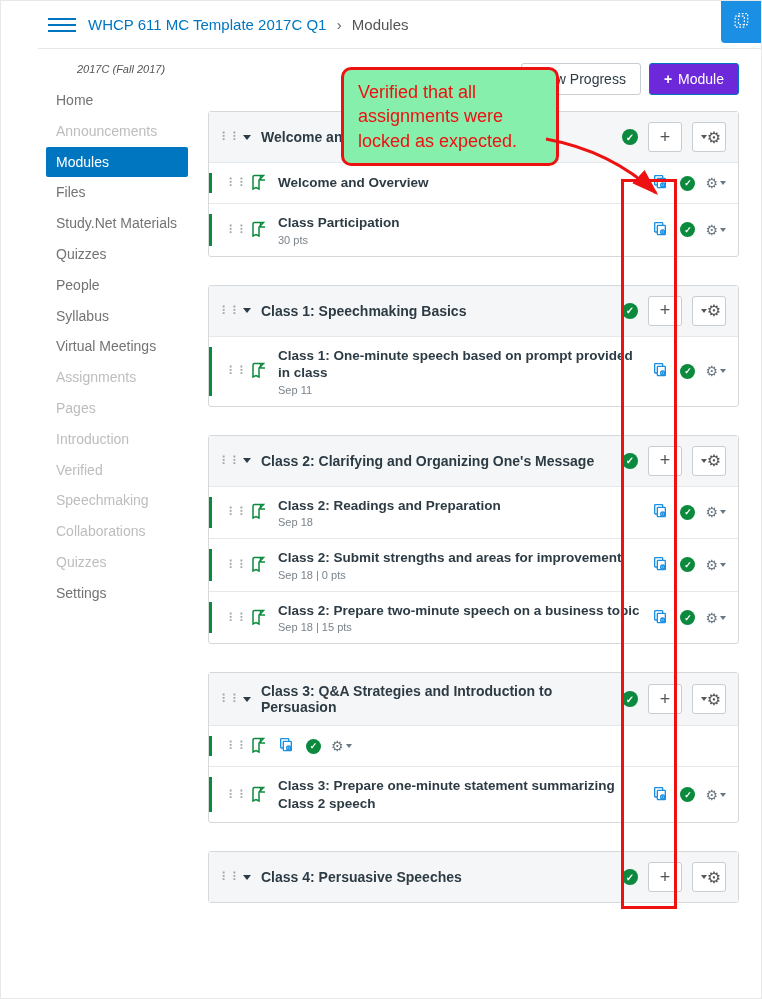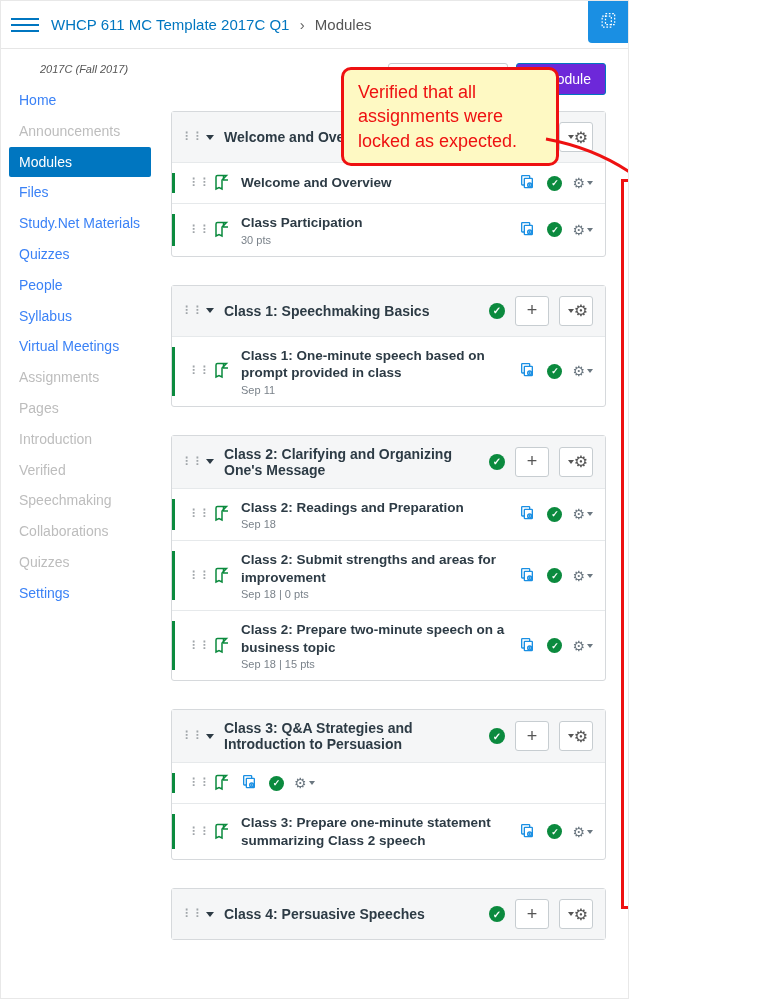--- a/index.html
+++ b/index.html
@@ -1,36 +1,36 @@
 <!DOCTYPE html>
 <html><head>
 <meta charset="utf-8">
 <style>
   * { box-sizing: border-box; }
   html, body { margin:0; padding:0; font-family: "Helvetica Neue", Arial, sans-serif; color:#2d3b45; background:#fff; }
-  .app { width:629px; height:999px; position:relative; overflow:hidden; border:1px solid #e8e8e8; }
+  .app { width:762px; height:999px; position:relative; overflow:hidden; border:1px solid #e8e8e8;padding-left:37px; }
 
   
   .topbar { height:48px; display:flex; align-items:center; padding:0 10px; border-bottom:1px solid #e6e6e6; }
   .hamburger { width:28px; height:28px; display:flex; flex-direction:column; justify-content:center; gap:4px; cursor:pointer; }
   .hamburger span { height:2px; background:#0076c0; }
   .crumb { margin-left:12px; font-size:15px; }
   .crumb a { color:#0076c0; text-decoration:none; }
   .crumb .sep { margin:0 6px; color:#666; }
   .crumb .cur { color:#555; }
 
   
   .right-tab { position:absolute; top:0; right:0; width:40px; height:42px; background:#1a8fe3; border-bottom-left-radius:4px; display:flex; align-items:center; justify-content:center; cursor:pointer; }
   .right-tab svg { fill:none; stroke:#fff; stroke-width:1.5; }
 
   
   .body { display:flex; height:calc(100% - 48px); }
   .sidebar { width:150px; padding:14px 0 0 8px; flex:none; }
   .term { font-size:11px; font-style:italic; color:#555; margin-bottom:10px; padding-left:2px;margin-left:29px;}
-  .nav a { display:block; padding:7px 10px; font-size:14px; text-decoration:none; color:#3b82f6; line-height:1.2; cursor:pointer; }
+  .nav a { display:block; padding:7px 10px; font-size:14px; text-decoration:none; color:#737373; line-height:1.2; cursor:pointer; }
   .nav a.disabled { color:#bdbdbd; }
   .nav a.active { background:#0076c0; color:#fff; border-radius:2px; }
 
   .main { flex:1; background:#fff; padding:14px 22px 0 20px; overflow:hidden; }
 
   .topactions { display:flex; justify-content:flex-end; gap:8px; margin-bottom:16px; }
   .btn { border:1px solid #c7cdd1; background:#fff; color:#2d3b45; font-size:14px; padding:7px 14px; border-radius:3px; cursor:pointer; font-family:inherit; }
   .btn.primary { background:#6d28d9; border-color:#0076c0; color:#fff; }
   .btn.primary::before { content:"+"; margin-right:6px; font-weight:bold; }
 
@@ -58,21 +58,21 @@
   .item .ititle { font-weight:bold; font-size:13.5px; color:#2d3b45; line-height:1.3;}
   .item .meta { font-size:11px; color:#7a828a; margin-top:2px; }
   .item .yank { color:#1a8fe3; width:18px; cursor:pointer;}
   .item .pub { width:15px;height:15px;border-radius:50%;background:#0b8a3e;display:flex;align-items:center;justify-content:center; }
   .item .pub::after{content:"✓"; color:#fff; font-size:9px; font-weight:bold;}
   .item .mgear { color:#6b7780; cursor:pointer; font-size:14px; display:flex; align-items:center; gap:2px;}
   .item .mgear::before{content:"⚙";}
   .item .mgear .dd{ width:0;height:0;border-left:3px solid transparent;border-right:3px solid transparent;border-top:4px solid #6b7780;}
 
   
-  .annot-box { position:absolute; left:340px; top:66px; width:218px; background:#fef9c3; border:3px solid #e11; border-radius:10px; padding:10px 14px; font-size:18px; color:#e11; line-height:1.35; z-index:5; }
+  .annot-box { position:absolute; left:340px; top:66px; width:218px; background:#86efac; border:3px solid #e11; border-radius:10px; padding:10px 14px; font-size:18px; color:#e11; line-height:1.35; z-index:5; }
   .annot-arrow { position:absolute; left:540px; top:130px; z-index:5; }
   .annot-rect { position:absolute; left:778px; top:178px; width:56px; height:730px; border:3px solid #e11; z-index:4; transform:translateX(-158px);}
 </style>
 </head>
 <body>
 
 <div class="app">
 
   <div class="topbar">
     <div class="hamburger">

